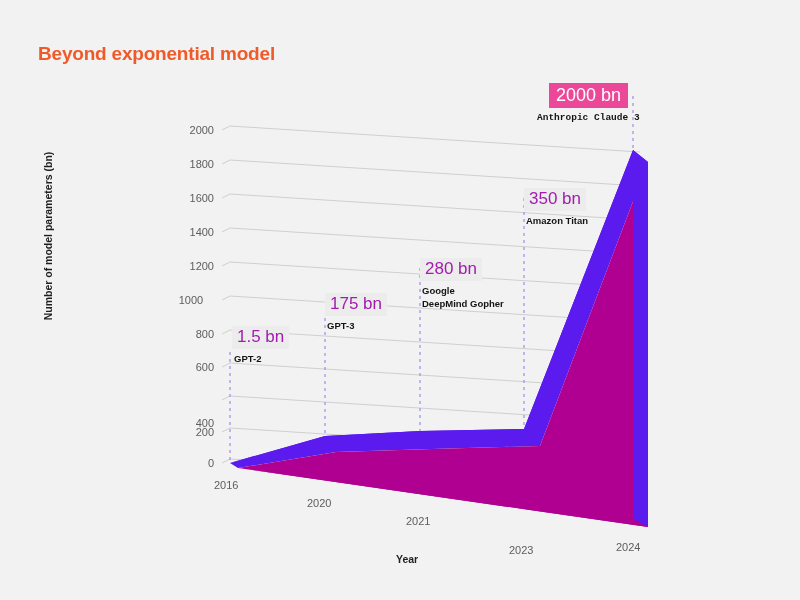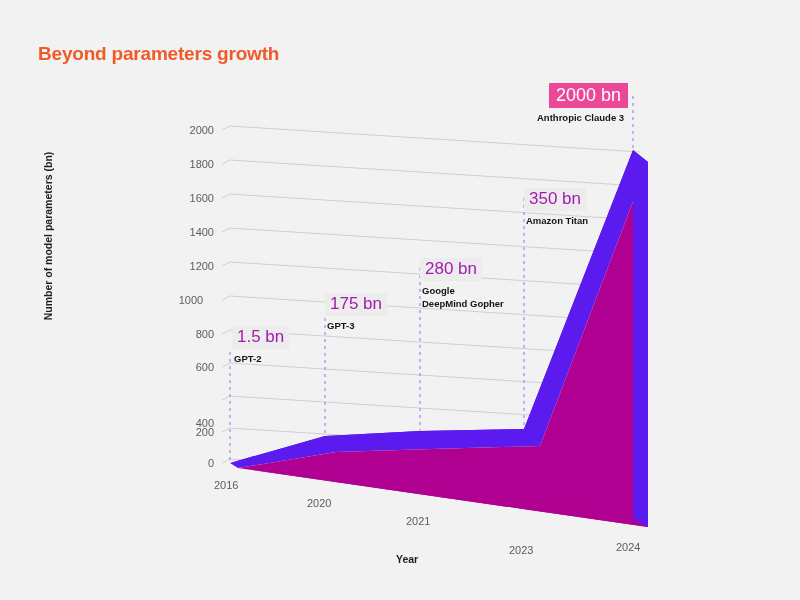--- a/index.html
+++ b/index.html
@@ -66,21 +66,21 @@
     white-space: nowrap;
     margin-top: 4px;
     margin-left: 2px;
   }
 </style>
 </head>
 <body>
 
 <div id="stage">
 
-  <div id="chart-title">Beyond parameters growth</div>
+  <div id="chart-title">Beyond exponential model</div>
 
   <svg id="plot-svg" width="800" height="600">
 
     <defs>
       <linearGradient id="topFaceGrad" x1="0" y1="0" x2="1" y2="0">
         <stop offset="0%" stop-color="#5b1aee"></stop>
         <stop offset="100%" stop-color="#5b1aee"></stop>
       </linearGradient>
       <linearGradient id="frontFaceGrad" x1="0" y1="0" x2="1" y2="0">
         <stop offset="0%" stop-color="#b00091"></stop>
@@ -190,16 +190,16 @@
     <div class="ann-name" style="margin-top:0;">DeepMind Gopher</div>
   </div>
 
   <div class="annotation" style="left:524px; top:188px;">
     <span class="ann-value">350 bn</span>
     <div class="ann-name">Amazon Titan</div>
   </div>
 
   <div class="annotation" style="left:549px; top:83px;">
     <span class="ann-value highlight">2000 bn</span>
-    <div class="ann-name" style="margin-left:-12px;">Anthropic Claude 3</div>
+    <div class="ann-name" style="margin-left:-12px;font-family:Liberation Mono, monospace;">Anthropic Claude 3</div>
   </div>
 
 </div>
 
 </body></html>

